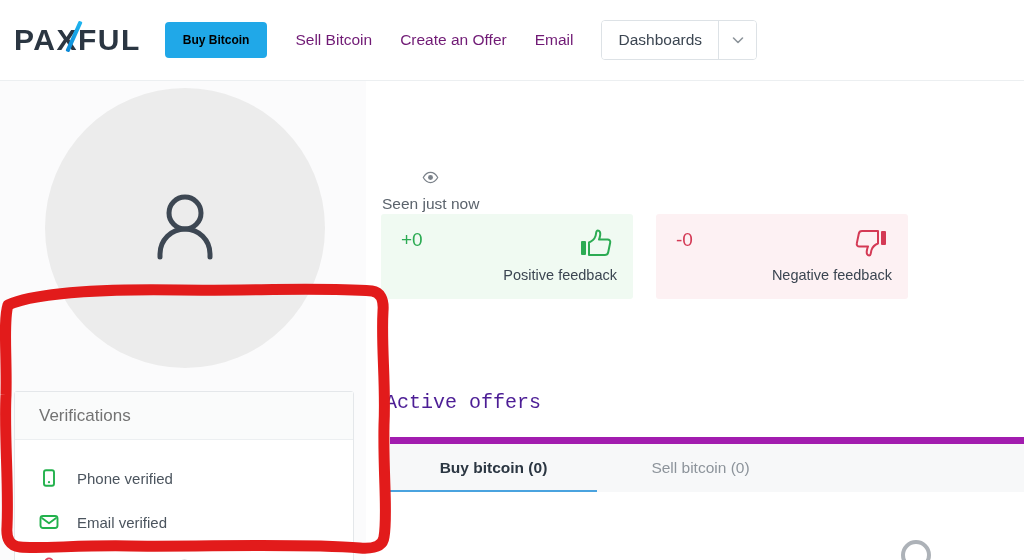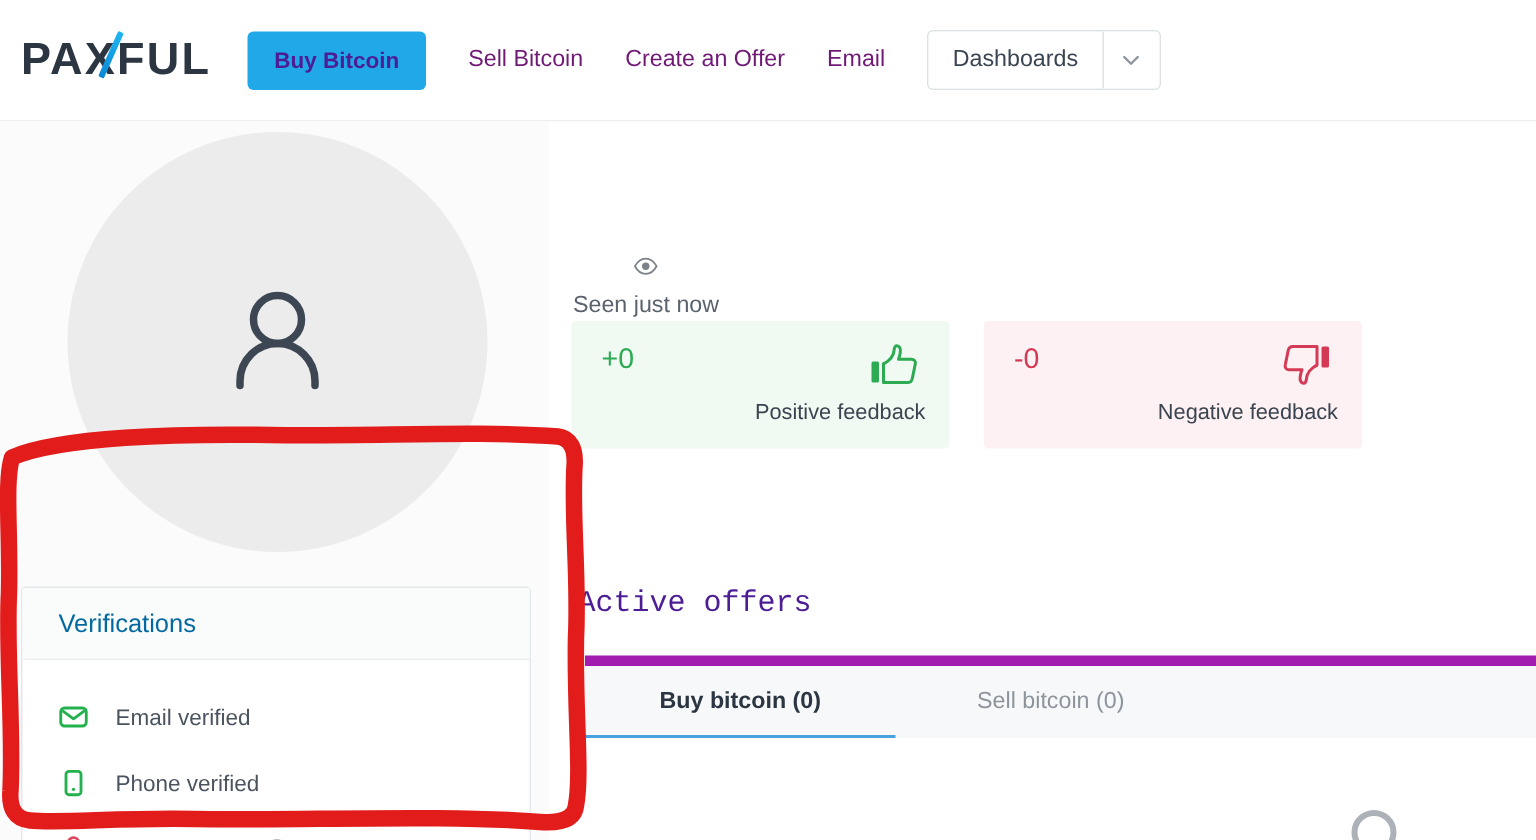--- a/index.html
+++ b/index.html
@@ -37,22 +37,22 @@
     left: 58px; top: -5px;
     width: 4px; height: 33px;
     background: linear-gradient(to bottom, #1fb6f0, #0b88d6);
     transform: rotate(24deg);
     border-radius: 1px;
   }
 
   #buy-btn {
     margin-left: 24px;
     background: #20a8e8;
-    color: #4c1d95;
-    font-size: 15px;
+    color: #000000;
+    font-size: 12px;
     font-weight: bold;
     border: none;
     border-radius: 4px;
     padding: 11px 18px;
     cursor: pointer;
     font-family: "Liberation Sans", sans-serif;
   }
 
   .nav-link {
     margin-left: 28px;
@@ -145,21 +145,21 @@
     border: 1px solid #e4e7ea;
     border-radius: 3px;
   }
   #verif-head {
     height: 48px;
     border-bottom: 1px solid #eceff1;
     background: #fafbfb;
     display: flex; align-items: center;
     padding-left: 24px;
   }
-  #verif-title { font-size: 17px; color: #0369a1; }
+  #verif-title { font-size: 17px; color: #737373; }
   #verif-list { padding: 16px 0 0 0; }
   .verif-row {
     display: flex; align-items: center;
     height: 44px;
     padding-left: 24px;
     gap: 18px;
   }
   .verif-label { font-size: 15px; color: #4b545e; display: flex; align-items: center; gap: 7px; }
 
   
@@ -278,35 +278,35 @@
     </div>
 
     <div id="verif-card">
       <div id="verif-head">
         <span id="verif-title">Verifications</span>
       </div>
       <div id="verif-list">
 
         <div class="verif-row">
           <svg width="20" height="20" viewBox="0 0 20 20" aria-hidden="true">
+            <rect x="5" y="2.2" width="10" height="15.6" rx="2" fill="none" stroke="#22b14c" stroke-width="1.9"></rect>
+            <circle cx="10" cy="14.2" r="1.1" fill="#22b14c"></circle>
+          </svg>
+          <span class="verif-label">
+            <span>Phone verified</span>
+          </span>
+        </div>
+
+        <div class="verif-row">
+          <svg width="20" height="20" viewBox="0 0 20 20" aria-hidden="true">
             <rect x="1.5" y="4" width="17" height="12" rx="2.5" fill="none" stroke="#22b14c" stroke-width="1.9"></rect>
             <path d="M3.2 6.3 L10 11.2 L16.8 6.3" fill="none" stroke="#22b14c" stroke-width="1.9" stroke-linecap="round" stroke-linejoin="round"></path>
           </svg>
           <span class="verif-label">
             <span>Email verified</span>
-          </span>
-        </div>
-
-        <div class="verif-row">
-          <svg width="20" height="20" viewBox="0 0 20 20" aria-hidden="true">
-            <rect x="5" y="2.2" width="10" height="15.6" rx="2" fill="none" stroke="#22b14c" stroke-width="1.9"></rect>
-            <circle cx="10" cy="14.2" r="1.1" fill="#22b14c"></circle>
-          </svg>
-          <span class="verif-label">
-            <span>Phone verified</span>
           </span>
         </div>
 
         <div class="verif-row">
           <svg width="20" height="20" viewBox="0 0 20 20" aria-hidden="true">
             <circle cx="10" cy="6" r="3.6" fill="none" stroke="#e0455e" stroke-width="1.9"></circle>
             <path d="M3.6 17.5 v-0.8 a6.4 6.4 0 0 1 12.8 0 v0.8" fill="none" stroke="#e0455e" stroke-width="1.9" stroke-linecap="round"></path>
           </svg>
           <span class="verif-label">
             <span>ID not verified</span>

